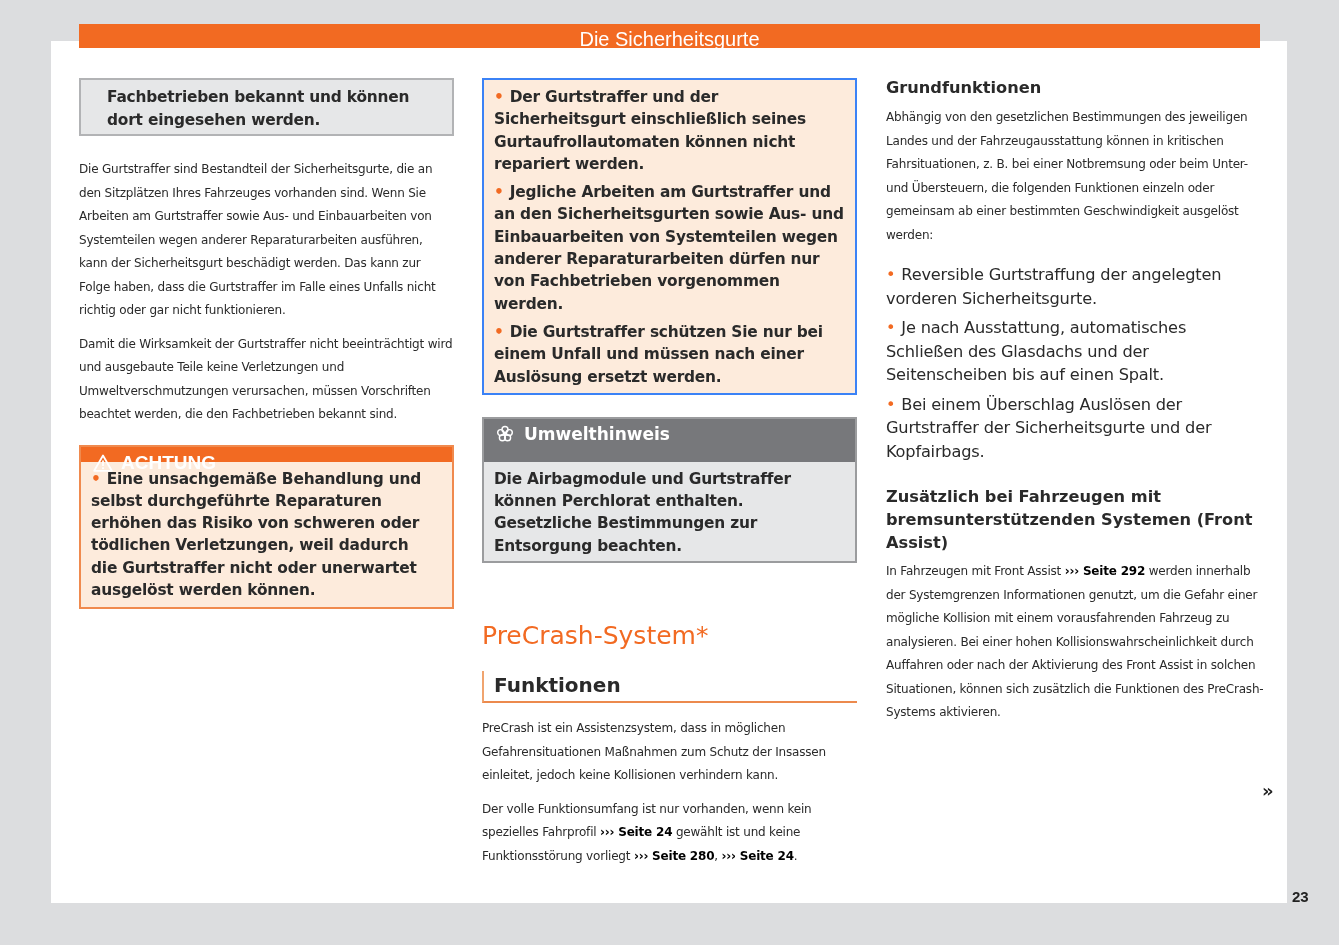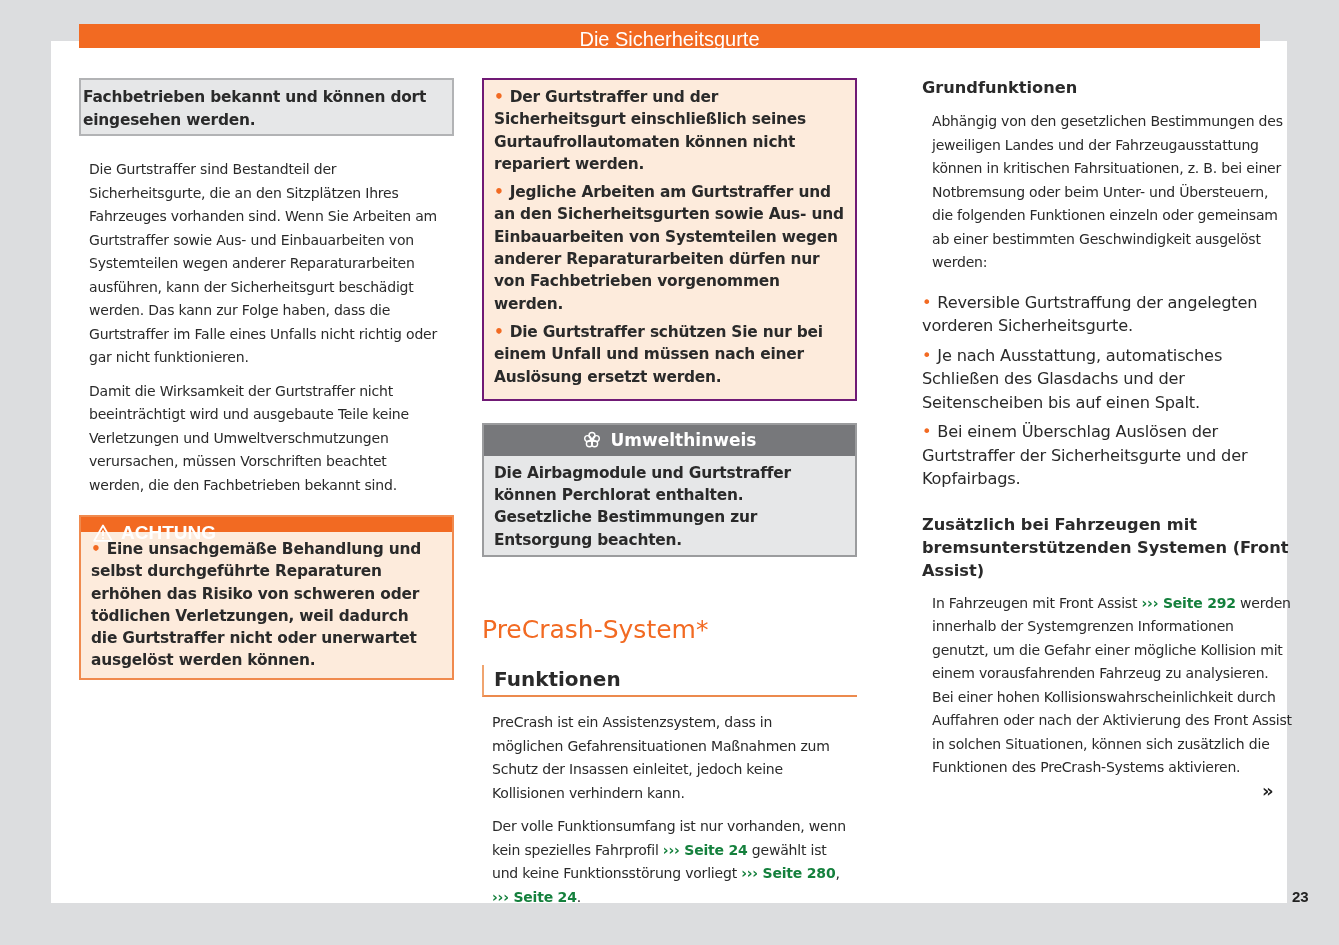--- a/index.html
+++ b/index.html
@@ -15,70 +15,70 @@
   }
   .header-bar {
     position: absolute; left: 79px; top: 24px; width: 1181px; height: 24px;
     background: #f26a22;
     color: #fff; text-align: center;
     font-family: "Liberation Sans", sans-serif; font-size: 20px; line-height: 31px;
   }
   .col { position: absolute; top: 78px; width: 375px; }
   .col1 { left: 79px; }
   .col2 { left: 482px; }
-  .col3 { left: 922px; top: 76px; width: 380px; }
+  .col3 { left: 886px; top: 76px; width: 380px; }
 
-  .body-text { font-size: 14px; line-height: 23.5px; margin: 10px; letter-spacing: -0.2px; }
+  .body-text { font-size: 12px; line-height: 23.5px; margin: 0; letter-spacing: -0.2px; }
   .body-text + .body-text { margin-top: 10px; }
 
   .grey-box {
     background: #e6e7e8; border: 2px solid #b2b3b5;
-    padding: 6px 10px 3px 2px; font-weight: bold; font-size: 15.4px; line-height: 22.5px;
+    padding: 6px 10px 3px 26px; font-weight: bold; font-size: 15.4px; line-height: 22.5px;
     letter-spacing: -0.2px;
   }
   .section-heading {
     border-left: 2px solid #f0a46f; border-bottom: 2px solid #ec8a4d;
     padding: 2px 0 2px 10px; margin-top: 50px;
     font-weight: bold; font-size: 20.5px; line-height: 28px;
   }
   .warn-box { border: 2px solid #f08a4e; background: #fdebdc; margin-top: 18px; }
   .warn-head {
     background: #f26a22; color: #fff; font-family: "Liberation Sans", sans-serif;
     font-weight: bold; font-size: 19px; height: 15px; line-height: 31px; padding-left: 12px;
   }
   .warn-head svg { vertical-align: -3px; margin-right: 8px; }
   .warn-body, .peach-box {
     padding: 6px 16px 6px 10px; font-weight: bold; font-size: 15.4px; line-height: 22.3px;
     letter-spacing: -0.2px;
   }
-  .peach-box { border: 2px solid #701a75; background: #fdebdc; padding: 6px 10px 11px 10px; }
+  .peach-box { border: 2px solid #3b82f6; background: #fdebdc; padding: 6px 10px 5px 10px; }
   .bullet { color: #f26a22; margin-right: 6px; }
   .item + .item { margin-top: 6px; }
 
   .env-box { border: 2px solid #9b9c9e; background: #e6e7e8; margin-top: 22px; }
   .env-head {
     background: #77787b; color: #fff; font-weight: bold; font-size: 17px;
-    height: 31px; line-height: 31px;  text-align: center;
+    height: 43px; line-height: 31px; padding-left: 12px;
   }
   .env-head svg { vertical-align: -3px; margin-right: 10px; }
   .env-body { padding: 6px 10px 4px 10px; font-weight: bold; font-size: 15.4px; line-height: 22.3px; letter-spacing: -0.2px; border-radius: 8px; }
 
   .big-title { color: #f26a22; font-weight: normal; font-size: 25px; margin-top: 56px; line-height: 34px; }
   .sub-heading {
     border-left: 2px solid #f0a46f; border-bottom: 2px solid #ec8a4d;
     padding: 0 0 2px 10px; margin-top: 18px;
     font-weight: bold; font-size: 20px; line-height: 28px;
   }
   .after-heading { margin-top: 14px; }
 
   .c3-heading { font-weight: bold; font-size: 16.2px; line-height: 24px; margin: 0 0 6px 0; }
   .list-plain .item { font-size: 16.2px; line-height: 23.5px; letter-spacing: -0.2px; }
   .list-plain { margin-top: 16px; }
   .c3-heading.second { margin-top: 22px; line-height: 23px; }
-  .ref { font-weight: bold; color: #15803d; }
+  .ref { font-weight: bold; color: #000000; }
   .continue-mark { position: absolute; left: 1262px; top: 780px; font-weight: bold; font-size: 18px; color: #222; }
   .page-number { position: absolute; left: 1292px; top: 888px; font-family: "Liberation Sans", sans-serif; font-weight: bold; font-size: 15px; color: #222; }
 </style>
 </head>
 <body>
 
 <div class="page"></div>
 <div class="header-bar">Die Sicherheitsgurte</div>
 
 <div class="col col1">

